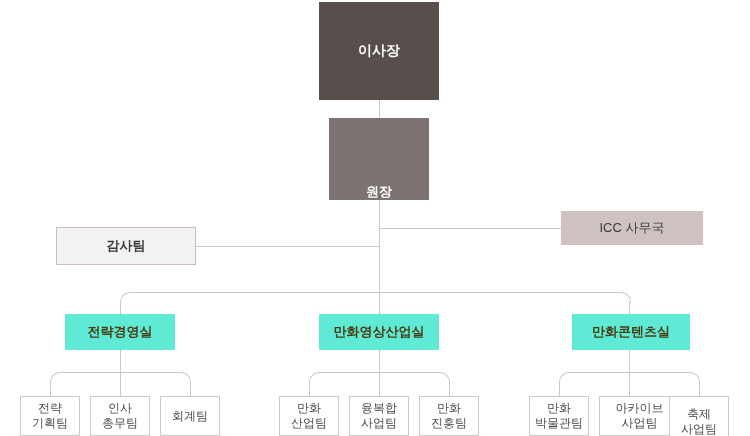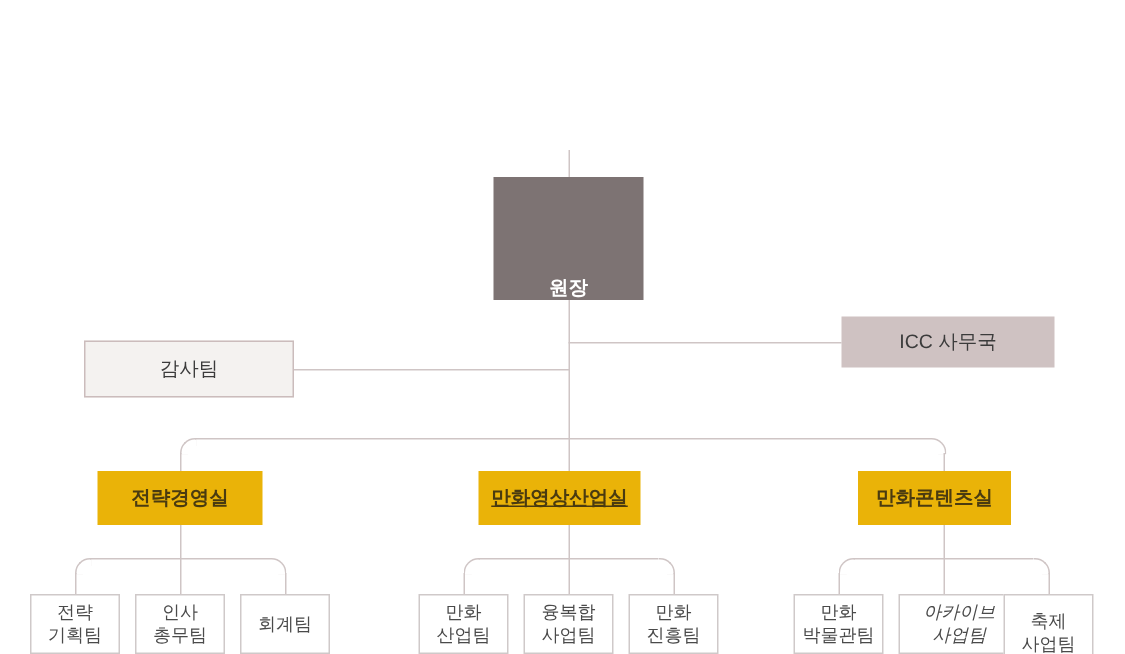--- a/index.html
+++ b/index.html
@@ -68,28 +68,29 @@
     color: #ffffff;
     font-size: 13px;
     font-weight: bold;
     align-items: flex-end;
   }
   .node-audit {
     background: #f4f2f0;
     border: 1px solid #cbbcbc;
     color: #3b3b3b;
     font-size: 13px;
+    font-weight: bold;
   }
   .node-icc {
     background: #cfc2c2;
     color: #3b3b3b;
     font-size: 13px;
   }
   .node-div {
-    background: #eab308;
+    background: #5eead4;
     color: #4a3b10;
     font-size: 13px;
     font-weight: bold;
   }
   .node-team {
     background: #ffffff;
     border: 1px solid #cfc9c9;
     color: #4a4a4a;
     font-size: 12px;
   }
@@ -132,40 +133,43 @@
   <div class="line vline" style="left:449px; top:382px; height:14px;"></div>
 
   <div class="line vline" style="left:629px; top:350px; height:22px;"></div>
   <div class="line hline" style="left:569px; top:372px; width:120px;"></div>
   <div class="corner corner-tl" style="left:559px; top:372px; width:10px; height:10px;"></div>
   <div class="corner corner-tr" style="left:689px; top:372px; width:10px; height:10px;"></div>
   <div class="line vline" style="left:559px; top:382px; height:14px;"></div>
   <div class="line vline" style="left:629px; top:372px; height:24px;"></div>
   <div class="line vline" style="left:699px; top:382px; height:14px;"></div>
 
+  <div class="node node-chair" style="left:319px; top:2px; width:120px; height:98px;">
+    <span class="label">이사장</span>
+  </div>
 
   <div class="node node-director" style="left:329px; top:118px; width:100px; height:82px;">
     <span class="label">원장</span>
   </div>
 
   <div class="node node-audit" style="left:56px; top:227px; width:140px; height:38px;">
     <span class="label">감사팀</span>
   </div>
 
   <div class="node node-icc" style="left:561px; top:211px; width:142px; height:34px;">
     <span class="label">ICC 사무국</span>
   </div>
 
   <div class="node node-div" style="left:65px; top:314px; width:110px; height:36px;">
     <span class="label">전략경영실</span>
   </div>
-  <div class="node node-div" style="left:319px; top:314px; width:108px; height:36px;text-decoration:underline;">
+  <div class="node node-div" style="left:319px; top:314px; width:120px; height:36px;">
     <span class="label">만화영상산업실</span>
   </div>
-  <div class="node node-div" style="left:572px; top:314px; width:102px; height:36px;">
+  <div class="node node-div" style="left:572px; top:314px; width:118px; height:36px;">
     <span class="label">만화콘텐츠실</span>
   </div>
 
   <div class="node node-team" style="left:20px; top:396px; width:60px; height:40px;text-align:center;">
     <span class="label">전략
 기획팀</span>
   </div>
   <div class="node node-team" style="left:90px; top:396px; width:60px; height:40px;">
     <span class="label">인사
 총무팀</span>
@@ -184,21 +188,21 @@
   </div>
   <div class="node node-team" style="left:419px; top:396px; width:60px; height:40px;">
     <span class="label">만화
 진흥팀</span>
   </div>
 
   <div class="node node-team" style="left:529px; top:396px; width:60px; height:40px;">
     <span class="label">만화
 박물관팀</span>
   </div>
-  <div class="node node-team" style="left:599px; top:396px; width:81px; height:40px;font-style:italic;">
+  <div class="node node-team" style="left:599px; top:396px; width:81px; height:40px;">
     <span class="label">아카이브
 사업팀</span>
   </div>
   <div class="node node-team" style="left:669px; top:396px; width:60px; height:51px;">
     <span class="label">축제
 사업팀</span>
   </div>
 
 </div>
 

